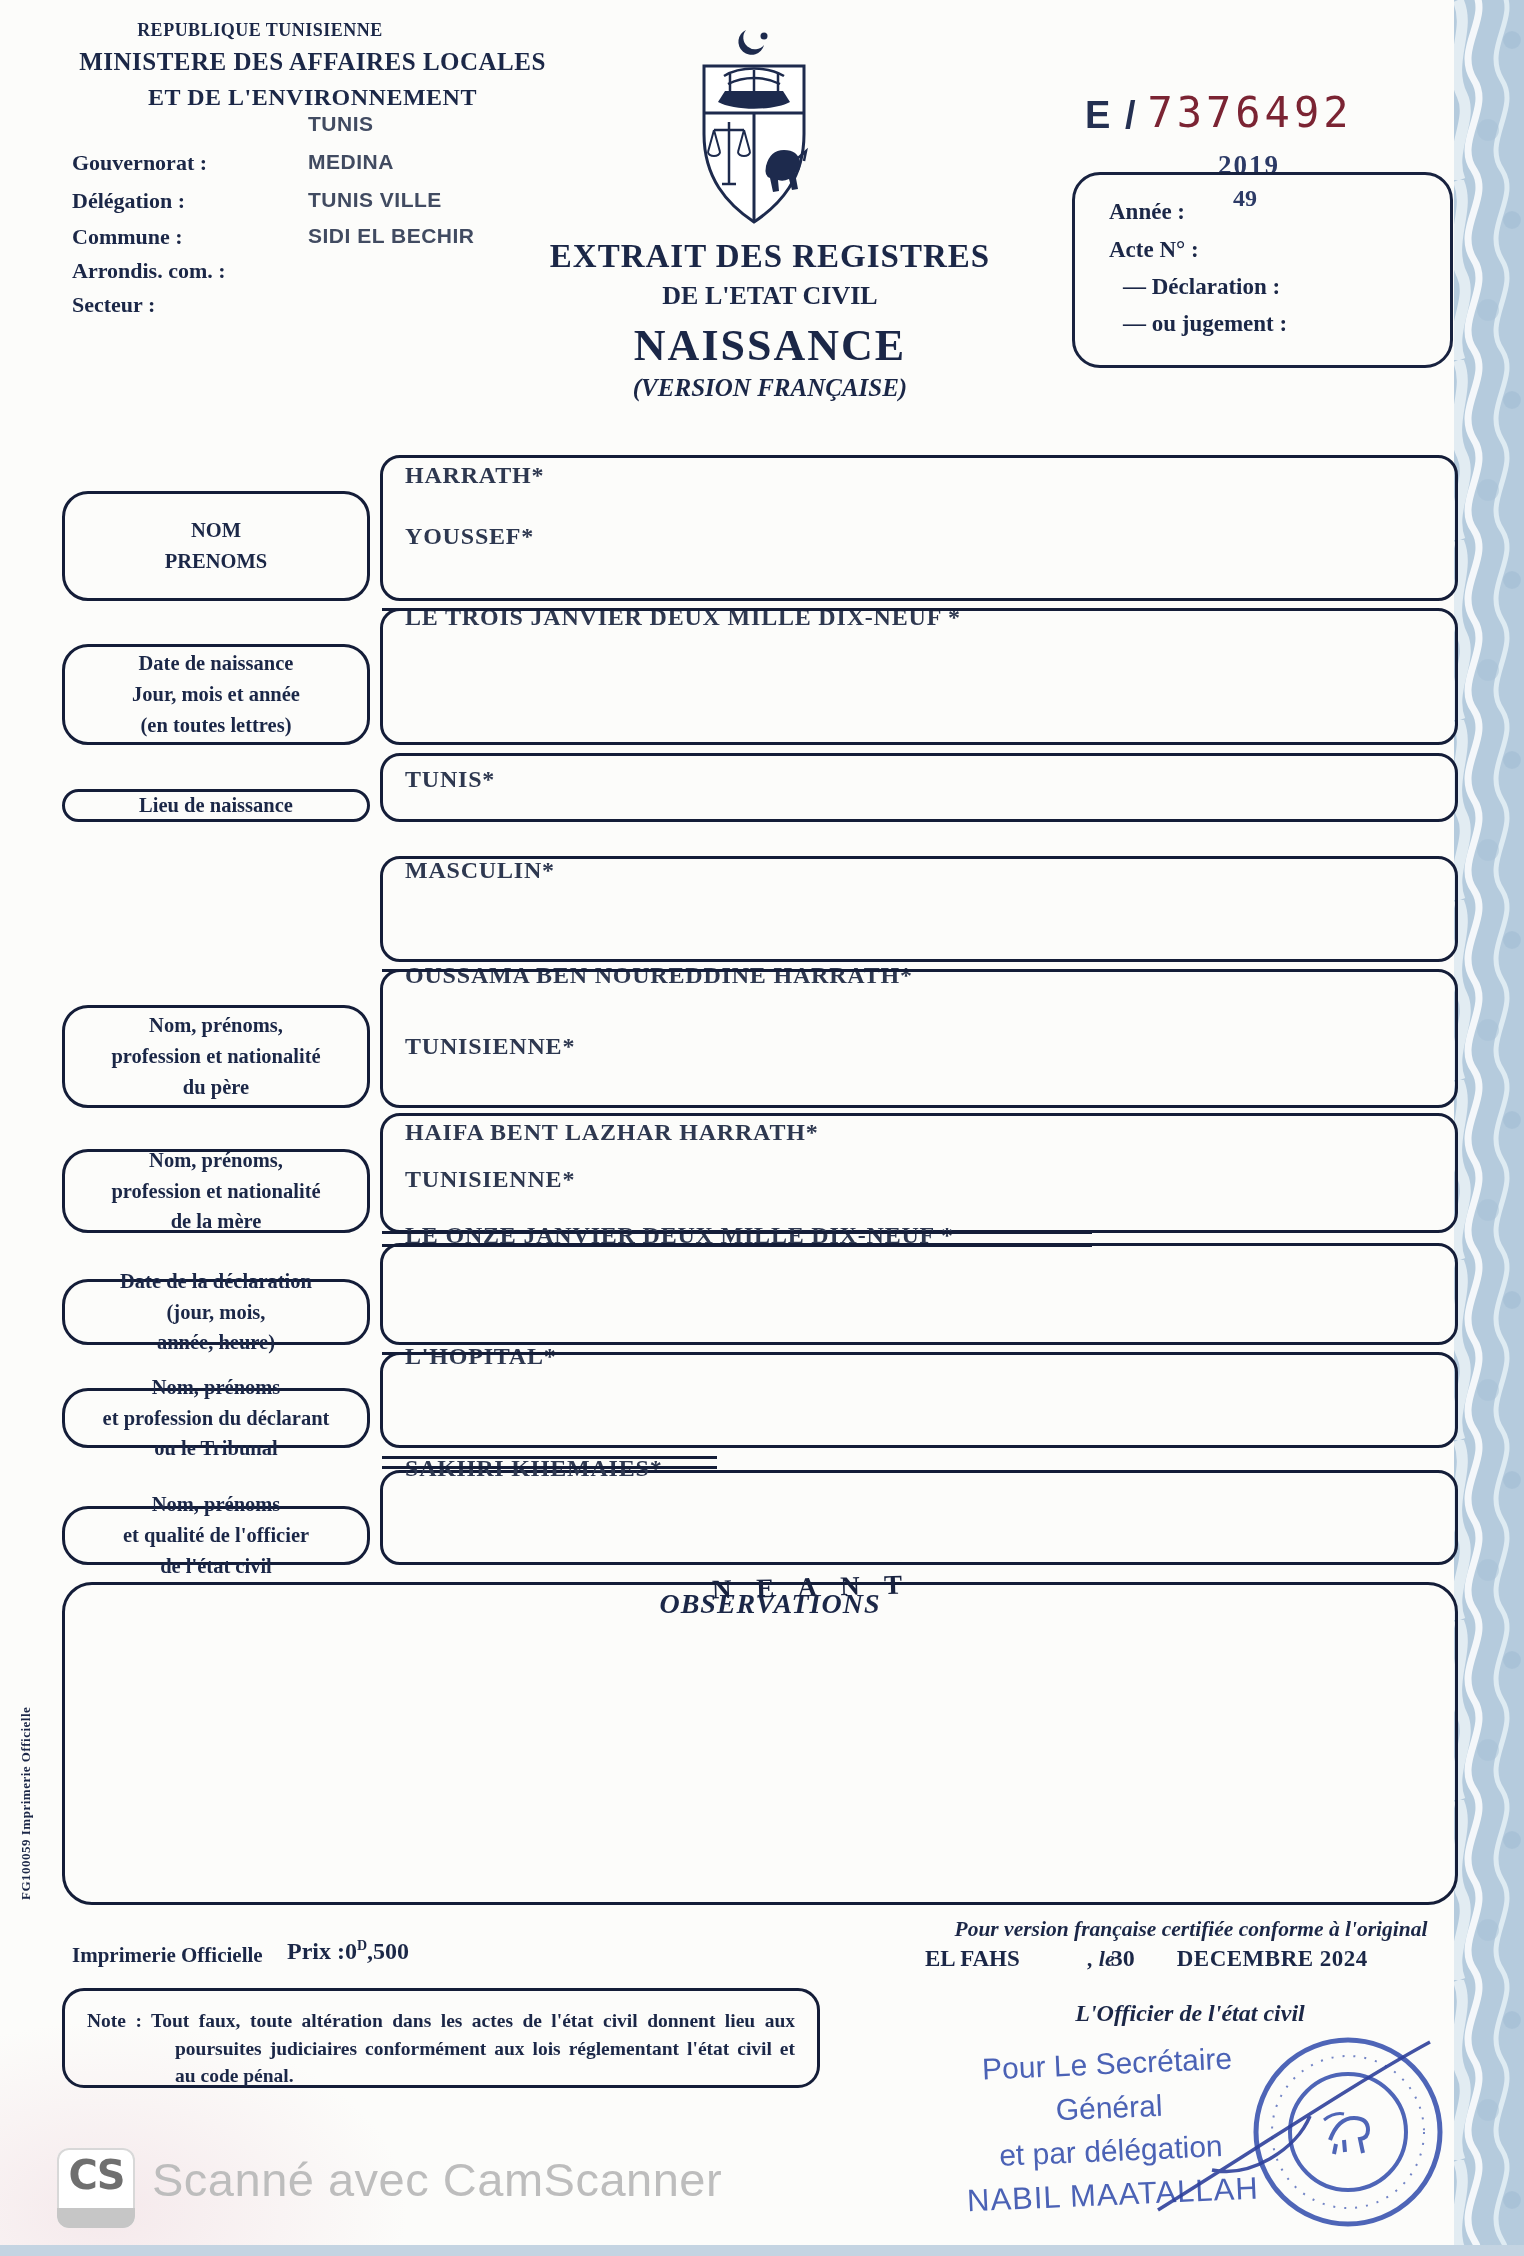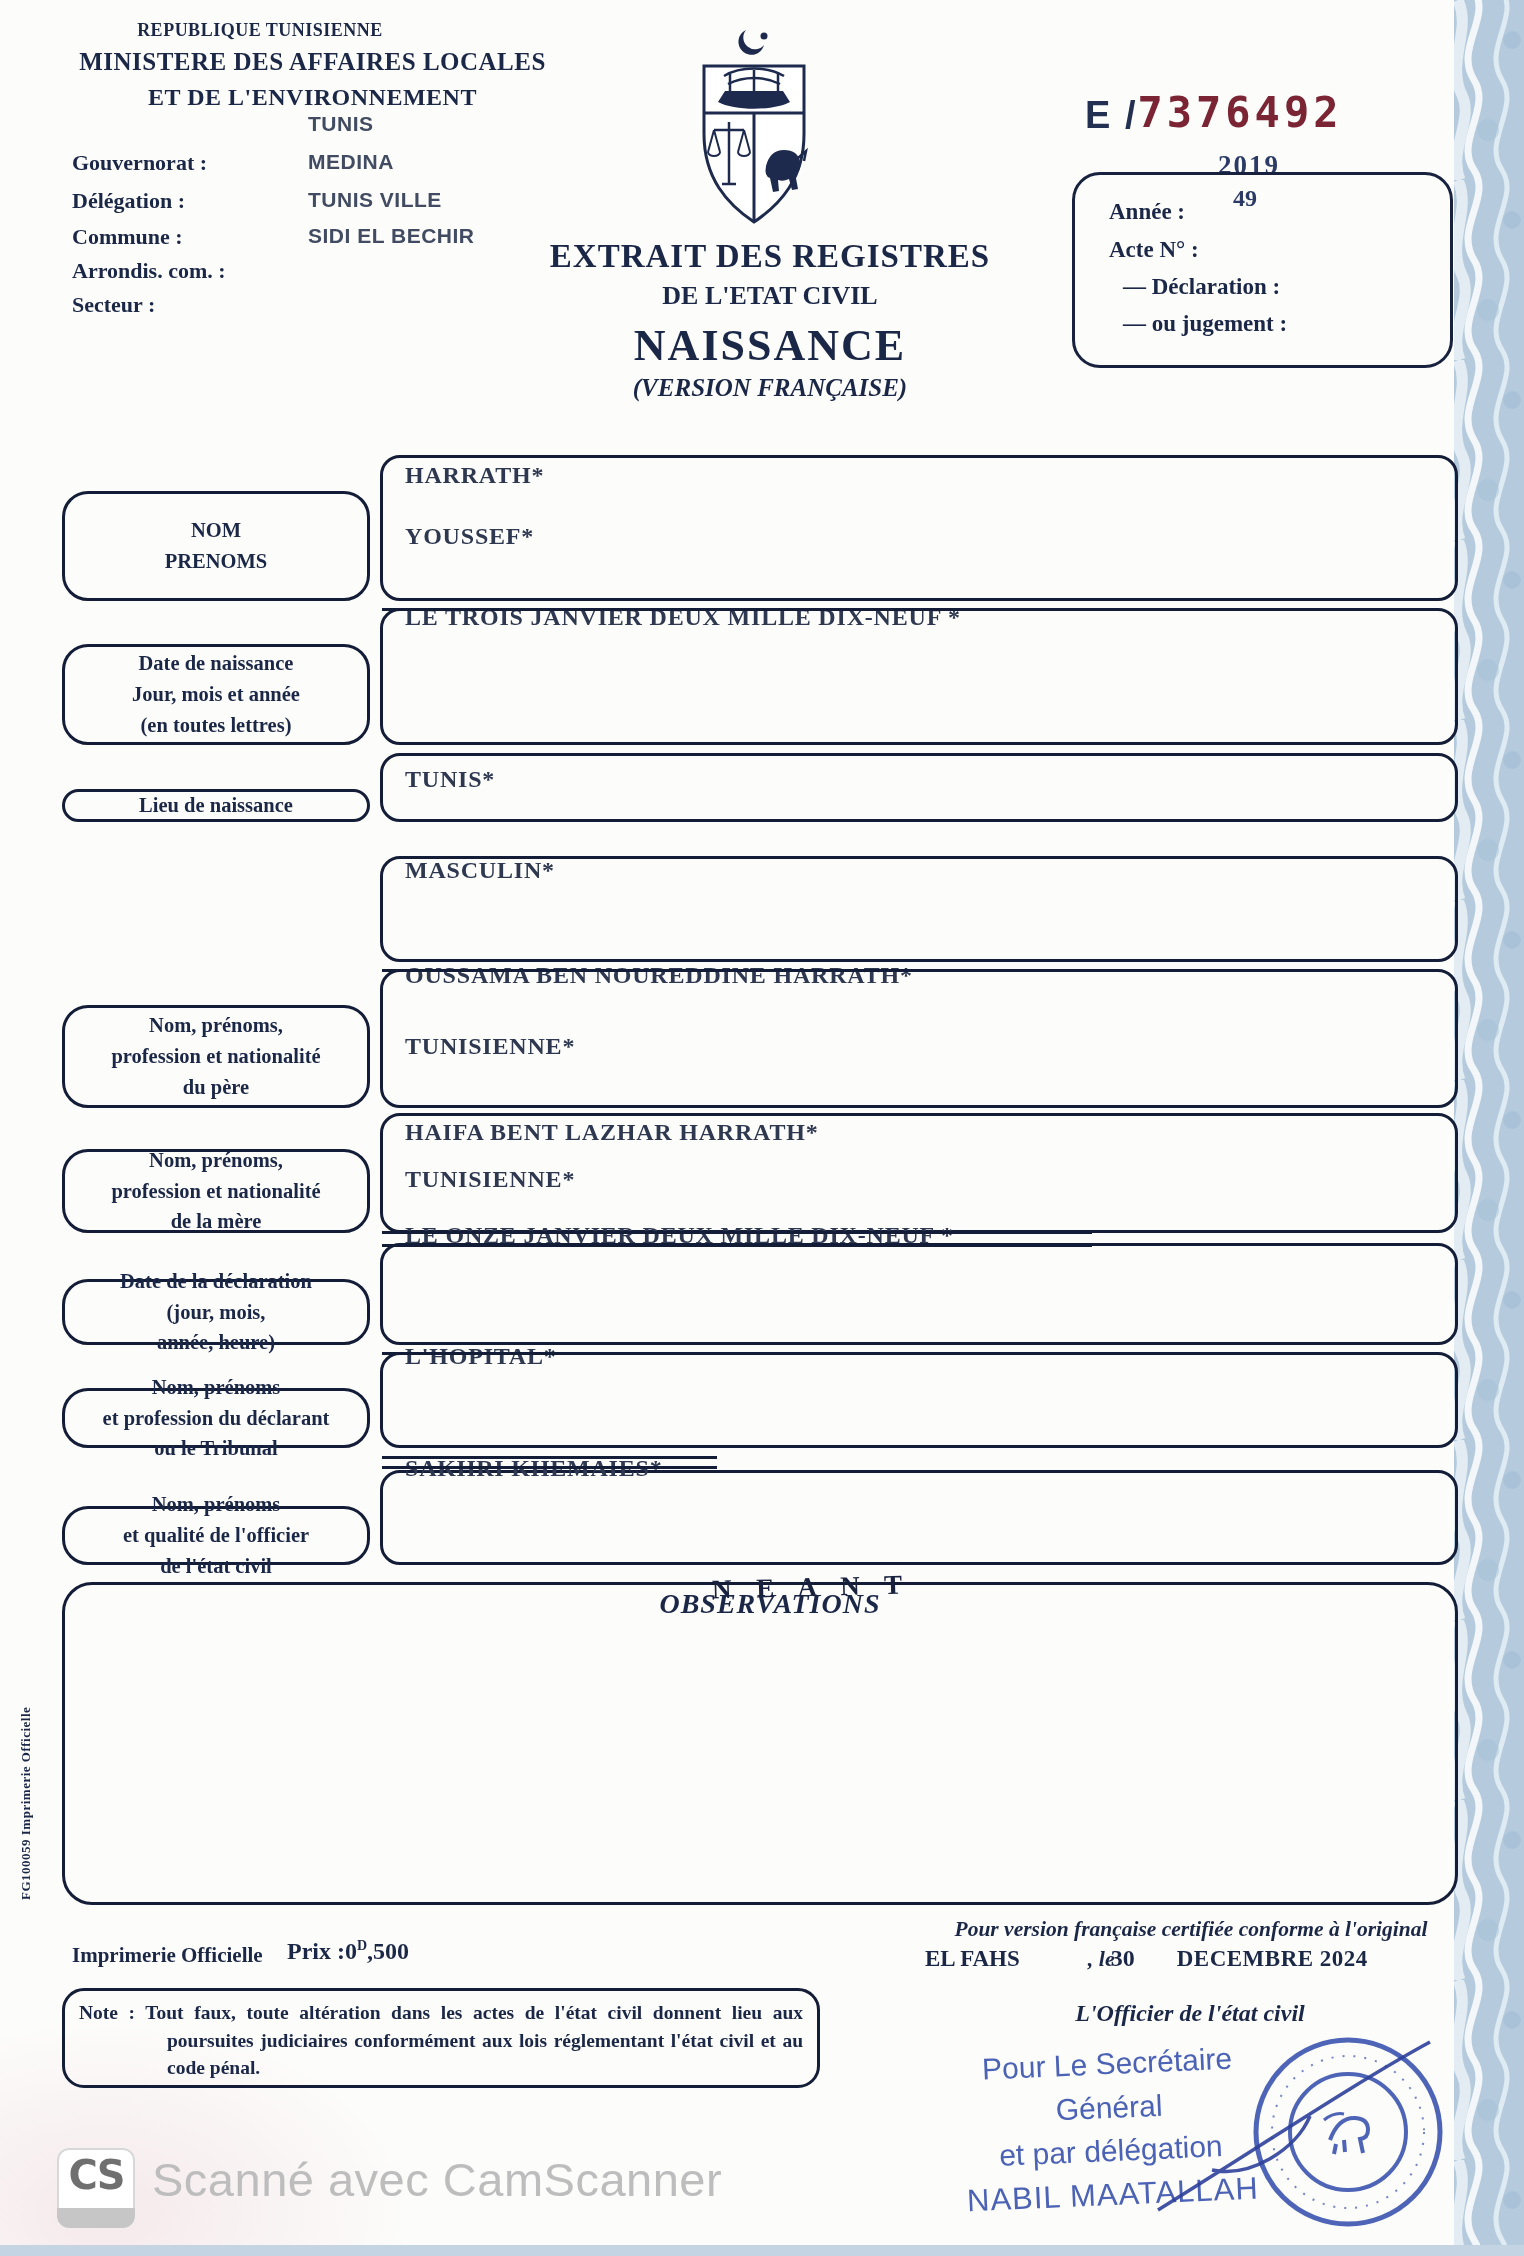--- a/index.html
+++ b/index.html
@@ -36,21 +36,21 @@
 
   
   .t1{left:420px;top:238px;width:700px;text-align:center;font-weight:bold;font-size:33px;letter-spacing:1px;}
   .t2{left:420px;top:281px;width:700px;text-align:center;font-weight:bold;font-size:26px;}
   .t3{left:420px;top:320px;width:700px;text-align:center;font-weight:bold;font-size:44px;letter-spacing:2px;}
   .t4{left:420px;top:374px;width:700px;text-align:center;font-weight:bold;font-style:italic;font-size:25px;}
 
   
   .serial{left:1085px;top:88px;display:flex;align-items:flex-end;}
   .serial .pre{font-family:"Liberation Sans", sans-serif;font-weight:bold;font-size:38px;color:#243052;letter-spacing:2px;}
-  .serial .num{font-family:"DejaVu Sans Mono", monospace;font-weight:bold;font-size:42px;color:var(--serial-red);letter-spacing:4px;text-align:right;}
+  .serial .num{font-family:"DejaVu Sans Mono", monospace;font-weight:normal;font-size:42px;color:var(--serial-red);letter-spacing:4px;margin-left:10px;text-align:right;}
   .yr{left:1218px;top:150px;font-weight:bold;font-size:27px;color:var(--hand-blue);letter-spacing:2px;}
   .acte-box{left:1072px;top:172px;width:375px;height:190px;border:3.5px solid #18223f;border-radius:28px;background:transparent;}
   .ab-it{position:absolute;font-weight:bold;font-size:23px;color:var(--ink);}
   .ab-annee{left:34px;top:24px;}
   .ab-anneeval{left:158px;top:10px;font-size:24px;color:var(--hand-blue);}
   .ab-acte{left:34px;top:62px;}
   .ab-decl{left:48px;top:99px;}
   .ab-jug{left:48px;top:136px;}
 
   
@@ -84,21 +84,21 @@
   
   .impr{left:72px;top:1943px;font-size:21px;font-weight:600;}
   .prix{left:287px;top:1938px;font-size:24px;font-weight:bold;}
   .prix sup{font-size:14px;}
   .certify{left:920px;top:1917px;width:542px;text-align:center;font-weight:bold;font-style:italic;font-size:21.5px;}
   .dateline{left:925px;top:1945px;display:flex;align-items:baseline;font-weight:bold;font-size:23px;}
   .dateline .le{font-style:italic;font-size:22px;font-weight:600;margin-left:68px;}
   .dateline .day{font-size:24px;margin-left:-4px;}
   .dateline .my{margin-left:42px;letter-spacing:.5px;}
   .note-box{left:62px;top:1988px;width:758px;height:100px;border:3px solid #141d38;border-radius:22px;box-sizing:border-box;padding:8px 14px 6px 14px;}
-  .note-box p{margin:0;font-weight:bold;font-size:19.5px;line-height:1.42;text-align:justify;padding-left:88px;text-indent:-88px;}
+  .note-box p{margin:8px;font-weight:bold;font-size:19.5px;line-height:1.42;text-align:justify;padding-left:88px;text-indent:-88px;}
   .officer-title{left:1000px;top:2000px;width:380px;text-align:center;font-weight:bold;font-style:italic;font-size:24px;}
   .stamp-text{left:940px;top:2042px;width:340px;text-align:center;transform:rotate(-2.5deg);
               font-family:"Liberation Sans", sans-serif;color:var(--stamp-blue);opacity:.92;}
   .stamp-text div{font-size:30px;line-height:1.45;}
   .stamp-text div:nth-child(4){font-size:31px;letter-spacing:1px;}
   .stamp-seal{left:1248px;top:2032px;}
   .sig{left:1100px;top:2020px;}
 
   
   .cs-logo{left:57px;top:2148px;width:78px;height:80px;background:#ffffff;border-radius:12px;

